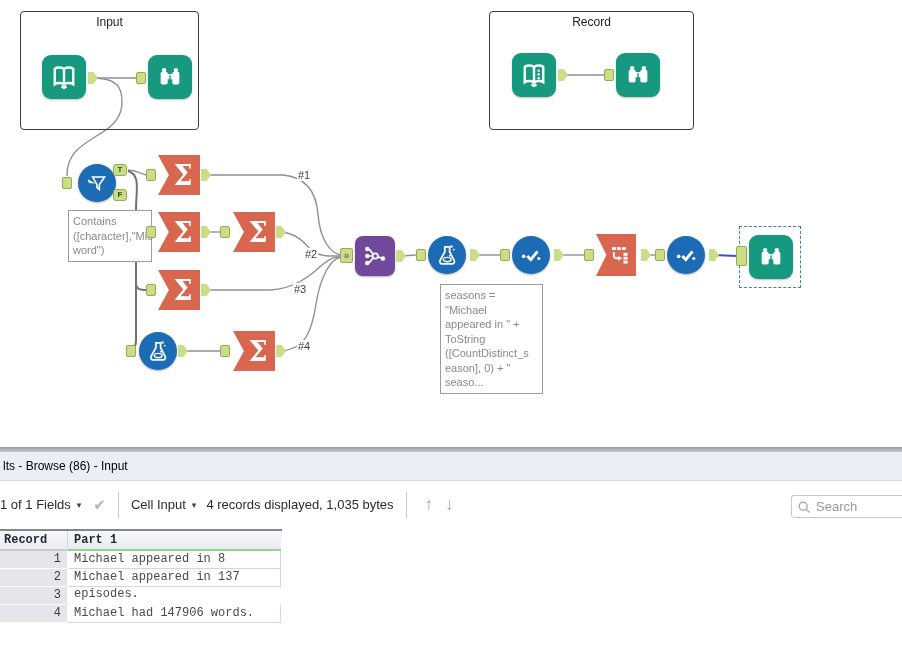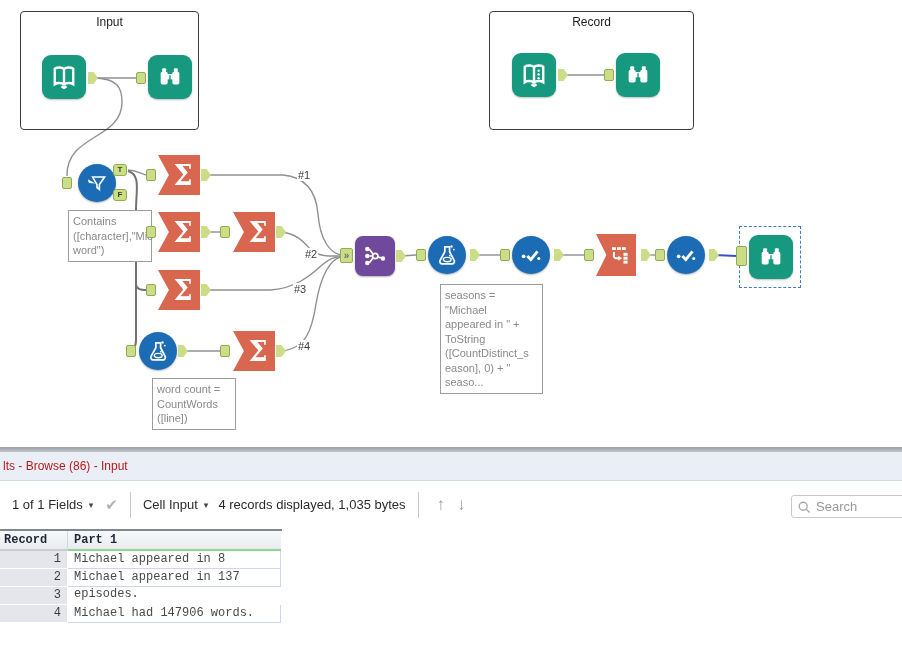--- a/index.html
+++ b/index.html
@@ -44,24 +44,24 @@
   .annotation { position:absolute; background:#fff; border:1px solid #9c9c9c; color:#8a8a8a;
       font-size:11px; line-height:1.32; padding:3px 4px; white-space:pre-line; }
   .wire-label { position:absolute; font-size:11px; color:#3f3f3f; background:#fff; padding:0 1px; }
 
   .selection-box { position:absolute; border:1.6px dashed #3f7ac4; background:transparent; }
 
   
   #divider { position:absolute; left:0; top:447px; width:902px; height:5px;
       background:linear-gradient(#999ea6,#c3c6cc); }
   #results-header { position:absolute; left:0; top:452px; width:902px; height:29px;
-      background:#e9eef7; border-bottom:1px solid #d3dae6; font-size:12px; color:#b91c1c;
+      background:#e9eef7; border-bottom:1px solid #d3dae6; font-size:12px; color:#000000;
       line-height:28px; padding-left:3px; }
   #results-toolbar { position:absolute; left:0; top:481px; width:902px; height:47px; background:#fff;
-      display:flex; align-items:center; padding-left:12px; font-size:13px; color:#2b2b2b; }
+      display:flex; align-items:center; padding-left:0; font-size:13px; color:#2b2b2b; }
   .tb-sep { width:1px; height:26px; background:#c9c9c9; margin:0 12px; }
   .tb-btn { display:flex; align-items:center; gap:6px; cursor:default; }
   .caret { font-size:9px; color:#444; }
   .tb-check { color:#b2b2b2; font-size:15px; margin-left:12px; }
   .tb-arrow { color:#9aa0a8; font-size:17px; margin:0 6px; }
   #search-box { position:absolute; left:791px; top:495px; width:125px; height:23px;
       border:1px solid #c9c9c9; border-radius:3px; background:#fff; }
   #search-box svg { position:absolute; left:6px; top:5px; }
   #search-input { position:absolute; left:24px; top:1px; width:95px; height:19px; border:none;
       outline:none; font-size:13px; color:#8d8d8d; font-family:"Liberation Sans", sans-serif; }
@@ -220,23 +220,20 @@
             <circle cx="14.6" cy="12.6" r="0.8" fill="#fff"></circle>
         </svg>
       </span>
     </div>
     <div class="anchor" style="left:178px;top:345px;"></div>
 
     <div class="anchor flat" style="left:220px;top:345px;"></div>
     <div class="sigma" style="left:233px;top:331px;">Σ</div>
     <div class="anchor" style="left:276px;top:345px;"></div>
 
-    <div class="annotation" style="left:152px;top:378px;width:84px;">word count =
-CountWords
-([line])</div>
 
     <span class="wire-label" style="left:297px;top:169px;">#1</span>
     <span class="wire-label" style="left:304px;top:248px;">#2</span>
     <span class="wire-label" style="left:293px;top:283px;">#3</span>
     <span class="wire-label" style="left:297px;top:340px;">#4</span>
 
     <div class="multiin" style="left:340px;top:248px;">»</div>
     <div class="uniontool" style="left:355px;top:236px;">
       <span>
         <svg width="28" height="28" viewBox="0 0 24 24">

